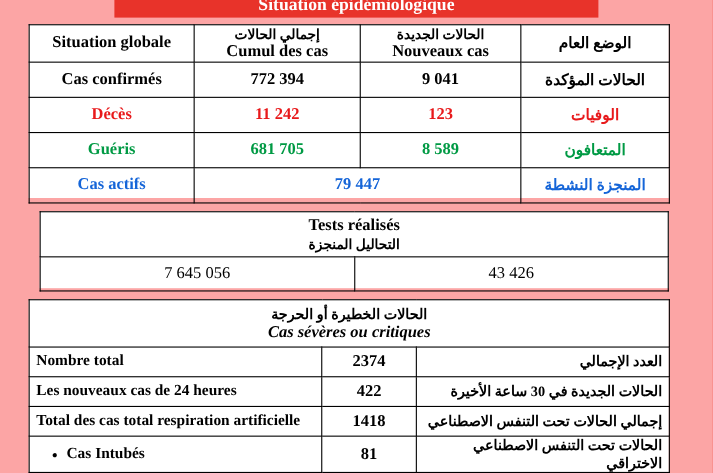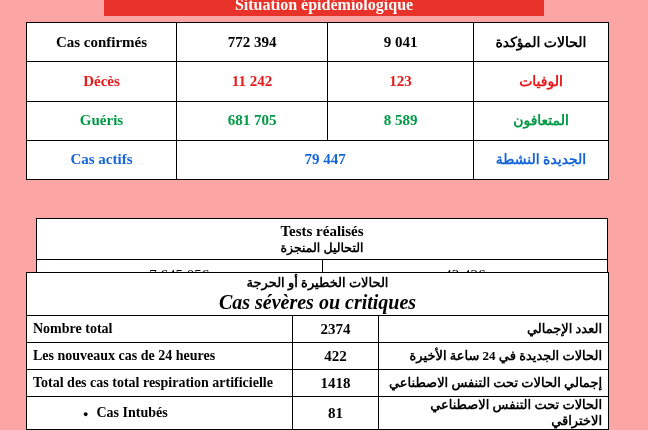--- a/index.html
+++ b/index.html
@@ -98,21 +98,20 @@
   .c-black { color: #000000; }
   .c-red { color: #e8191b; }
   .c-green { color: #009a44; }
   .c-blue { color: #1565d8; }
   
   #table-tests {
     left: 36px;
     top: 192px;
     width: 572px;
     height: 70px;
-    margin-top: 26px;
   }
   #table-tests .head-cell {
     height: 40px;
     font-weight: bold;
     font-size: 15px;
   }
   #table-tests .head-cell .ar-small {
     display: block;
     font-size: 12.5px;
     direction: rtl;
@@ -133,21 +132,21 @@
     font-weight: bold;
   }
   #table-severe .head-cell .ar-small {
     display: block;
     font-size: 13px;
     direction: rtl;
     text-align: center;
   }
   #table-severe .head-cell .fr-line {
     display: block;
-    font-size: 20px;
+    font-size: 15px;
     font-style: italic;
   }
   #table-severe td { height: 26px; font-weight: bold; }
   .left-lbl {
     text-align: left;
     padding-left: 6px;
     font-size: 14px;
   }
   .right-lbl {
     text-align: right;
@@ -158,21 +157,21 @@
   .numc {
     font-weight: bold;
     font-size: 15px;
     text-align: center;
     margin-left: 14px;
   }
   .col-l { width: 266px; }
   .col-n { width: 86px; }
   .col-r { width: 230px; }
   .bullet-item {
-    padding-left: 56px;
+    padding-left: 20px;
     text-align: left;
     font-size: 14px;
   }
   .bullet-item::before {
     content: "\25CF";
     font-size: 9px;
     vertical-align: middle;
     margin-right: 8px;
   }
   .two-line {
@@ -189,41 +188,53 @@
   <div class="block" id="table-epidemio">
     <table>
       <colgroup>
         <col class="col-sg">
           <col class="col-cumul">
           <col class="col-new">
           <col class="col-ar">
       </colgroup>
       <tbody>
         <tr>
+          <td class="hdr">Situation globale</td>
+          <td class="hdr">
+            <span class="ar-small">إجمالي الحالات</span>
+            <span class="fr-line">Cumul des cas</span>
+          </td>
+          <td class="hdr">
+            <span class="ar-small">الحالات الجديدة</span>
+            <span class="fr-line">Nouveaux cas</span>
+          </td>
+          <td class="hdr ar">الوضع العام</td>
+        </tr>
+        <tr>
           <td class="lbl c-black">Cas confirmés</td>
           <td class="num c-black">772 394</td>
           <td class="num c-black">9 041</td>
           <td class="ar c-black">الحالات المؤكدة</td>
         </tr>
         <tr>
           <td class="lbl c-red">Décès</td>
           <td class="num c-red">11 242</td>
           <td class="num c-red">123</td>
           <td class="ar c-red">الوفيات</td>
         </tr>
         <tr>
           <td class="lbl c-green">Guéris</td>
           <td class="num c-green">681 705</td>
           <td class="num c-green">8 589</td>
           <td class="ar c-green">المتعافون</td>
         </tr>
         <tr>
           <td class="lbl c-blue">Cas actifs</td>
           <td class="num c-blue" colspan="2">79 447</td>
-          <td class="ar c-blue">الجديدة النشطة</td>
+          <td class="ar c-blue">المنجزة النشطة</td>
         </tr>
       </tbody>
     </table>
   </div>
 
   <div class="block" id="table-tests">
     <table>
       <tbody>
         <tr>
           <td class="head-cell" colspan="2">
@@ -254,21 +265,21 @@
           </td>
         </tr>
         <tr>
           <td class="left-lbl">Nombre total</td>
           <td class="numc">2374</td>
           <td class="right-lbl">العدد الإجمالي</td>
         </tr>
         <tr>
           <td class="left-lbl">Les nouveaux cas de 24 heures</td>
           <td class="numc">422</td>
-          <td class="right-lbl">الحالات الجديدة في 24 ساعة الأخيرة</td>
+          <td class="right-lbl">الحالات الجديدة في 30 ساعة الأخيرة</td>
         </tr>
         <tr>
           <td class="left-lbl two-line">Total des cas total respiration artificielle</td>
           <td class="numc">1418</td>
           <td class="right-lbl">إجمالي الحالات تحت التنفس الاصطناعي</td>
         </tr>
         <tr>
           <td class="bullet-item">Cas Intubés</td>
           <td class="numc">81</td>
           <td class="right-lbl">الحالات تحت التنفس الاصطناعي الاختراقي</td>

